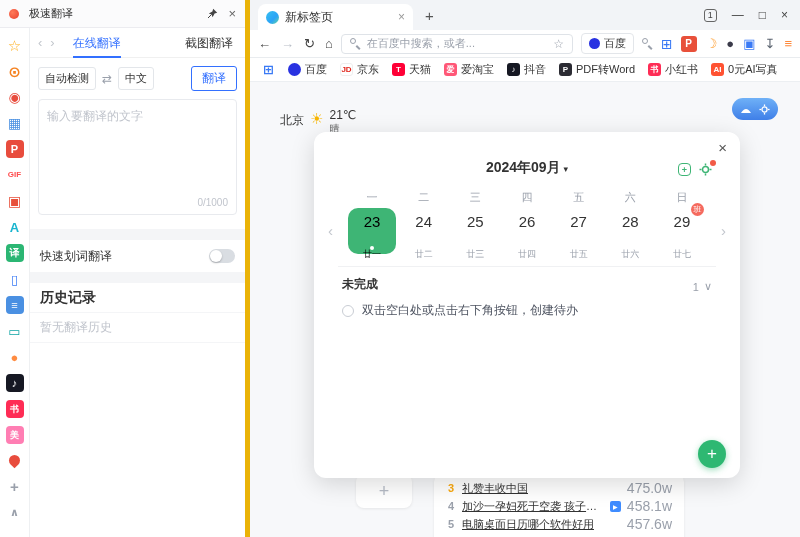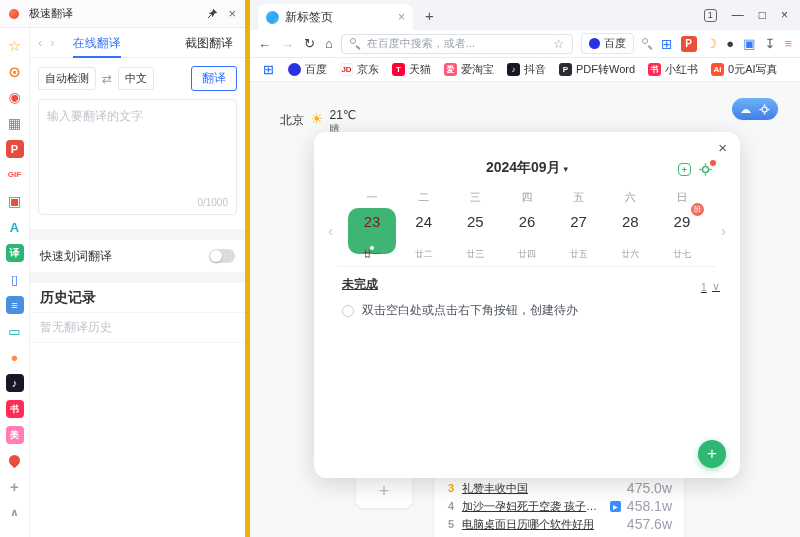--- a/index.html
+++ b/index.html
@@ -121,28 +121,28 @@
   .red-dot { position:absolute; top:-3px; right:-4px; width:6px; height:6px; border-radius:50%; background:#f25b47; }
   .cal-month { position:absolute; top:27px; left:0; right:0; text-align:center; font-size:14px; font-weight:bold; color:#333; }
   .cal-caret { font-size:9px; margin-left:3px; color:#333; }
   .weekrow { position:absolute; top:58px; left:34px; right:34px; display:flex; justify-content:space-between; }
   .wd { width:48px; text-align:center; font-size:11px; color:#9aa0ab; }
   .dayrow { position:absolute; top:76px; left:34px; right:34px; display:flex; justify-content:space-between; }
   .daycell { width:48px; height:46px; text-align:center; position:relative; padding-top:5px; }
   .dnum { display:block; font-size:15px; color:#333; font-weight:500; }
   .dlunar { display:block; font-size:9px; color:#9aa0ab; margin-top:18px; }
   .daycell.sel { background:#3eb575; border-radius:10px; }
-  .sel .dnum,.sel .dlunar { color:#7f1d1d; }
+  .sel .dnum,.sel .dlunar { color:#000000; }
   .ddot { position:absolute; bottom:4px; left:50%; margin-left:-2px; width:4px; height:4px; border-radius:50%; background:#fff; }
   .dbadge { position:absolute; top:-5px; right:2px; width:13px; height:13px; border-radius:50%; background:#f56a5e;
     color:#fff; font-size:8px; line-height:13px; }
   .cal-chev { position:absolute; top:90px; font-size:15px; color:#c2c6cd; }
   .chev-l { left:14px; } .chev-r { right:14px; }
   .cal-div { position:absolute; top:134px; left:24px; right:24px; border-top:1px solid #f0f1f3; }
-  .todo-head { position:absolute; top:144px; left:28px; right:20px; display:flex; align-items:flex-end;text-decoration:underline; }
+  .todo-head { position:absolute; top:144px; left:28px; right:28px; display:flex; align-items:flex-end; }
   .todo-title { font-size:12px; font-weight:bold; color:#333; }
   .todo-count { margin-left:auto; color:#9aa0ab; font-size:11px; display:flex; gap:5px; align-items:center; }
   .todo-row { position:absolute; top:170px; left:28px; display:flex; align-items:center; gap:8px; }
   .todo-circle { width:12px; height:12px; border:1px solid #c9cdd4; border-radius:50%; flex:0 0 auto; }
   .todo-hint { font-size:12px; color:#4e5461; }
   .cal-fab { position:absolute; right:14px; bottom:10px; width:28px; height:28px; border-radius:50%; background:#2eb872;
     color:#fff; font-size:17px; display:flex; align-items:center; justify-content:center;
     box-shadow:0 2px 6px rgba(46,184,114,.45); }
 </style>
 </head>

